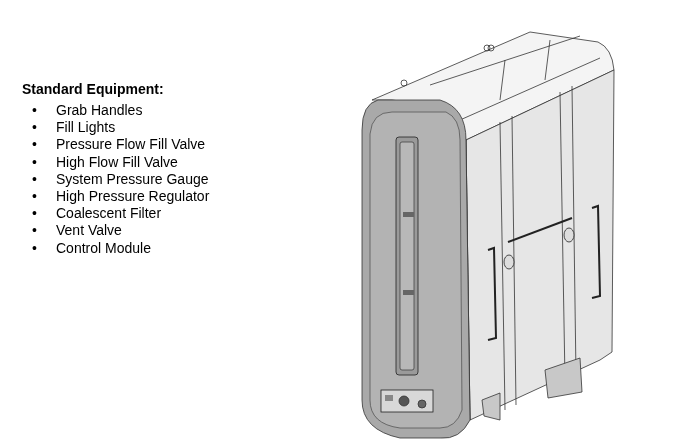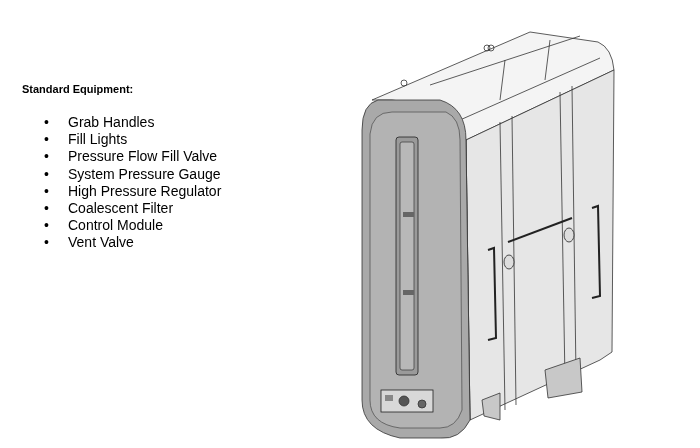--- a/index.html
+++ b/index.html
@@ -1,37 +1,38 @@
 <!DOCTYPE html>
 <html><head>
 <meta charset="utf-8">
 <style>
   html, body { margin:0; padding:0; background:#ffffff; }
   body { width:700px; height:448px; position:relative; overflow:hidden; font-family:"Liberation Sans", sans-serif; color:#000; }
   .equip { position:absolute; left:22px; top:80px; }
-  .equip h2 { margin:0; font-size:11px; font-weight:bold; line-height:18px; }
-  .equip ul { list-style:none; margin:16px; padding:0; }
+  .equip h2 { margin:0; font-size:14px; font-weight:bold; line-height:18px; }
+  .equip ul { list-style:none; margin:4px; padding:0; }
   .equip li { position:relative; font-size:14px; line-height:17.2px; padding-left:30px; }
   .equip li::before { content:"\2022"; position:absolute; left:6px; top:0; font-size:14px; }
   .drawing { position:absolute; left:355px; top:20px; width:300px; height:428px; }
 </style>
 </head>
 <body>
 
 <div class="equip">
   <h2>Standard Equipment:</h2>
   <ul>
     <li>Grab Handles</li>
     <li>Fill Lights</li>
     <li>Pressure Flow Fill Valve</li>
+    <li>High Flow Fill Valve</li>
     <li>System Pressure Gauge</li>
     <li>High Pressure Regulator</li>
     <li>Coalescent Filter</li>
+    <li>Vent Valve</li>
     <li>Control Module</li>
-    <li>Vent Valve</li>
   </ul>
 </div>
 
 <svg class="drawing" viewBox="355 20 300 428" xmlns="http://www.w3.org/2000/svg" stroke="#333" stroke-width="0.8" fill="none">
 
   <path d="M372 100 L530 32 L598 42 Q612 48 614 70 L466 140 Q455 108 440 106 L392 100 Z" fill="#f4f4f4"></path>
   <path d="M430 85 L580 36"></path>
     <path d="M460 120 L600 58"></path>
   <path d="M500 100 L505 60"></path>
     <path d="M545 80 L550 40"></path>

